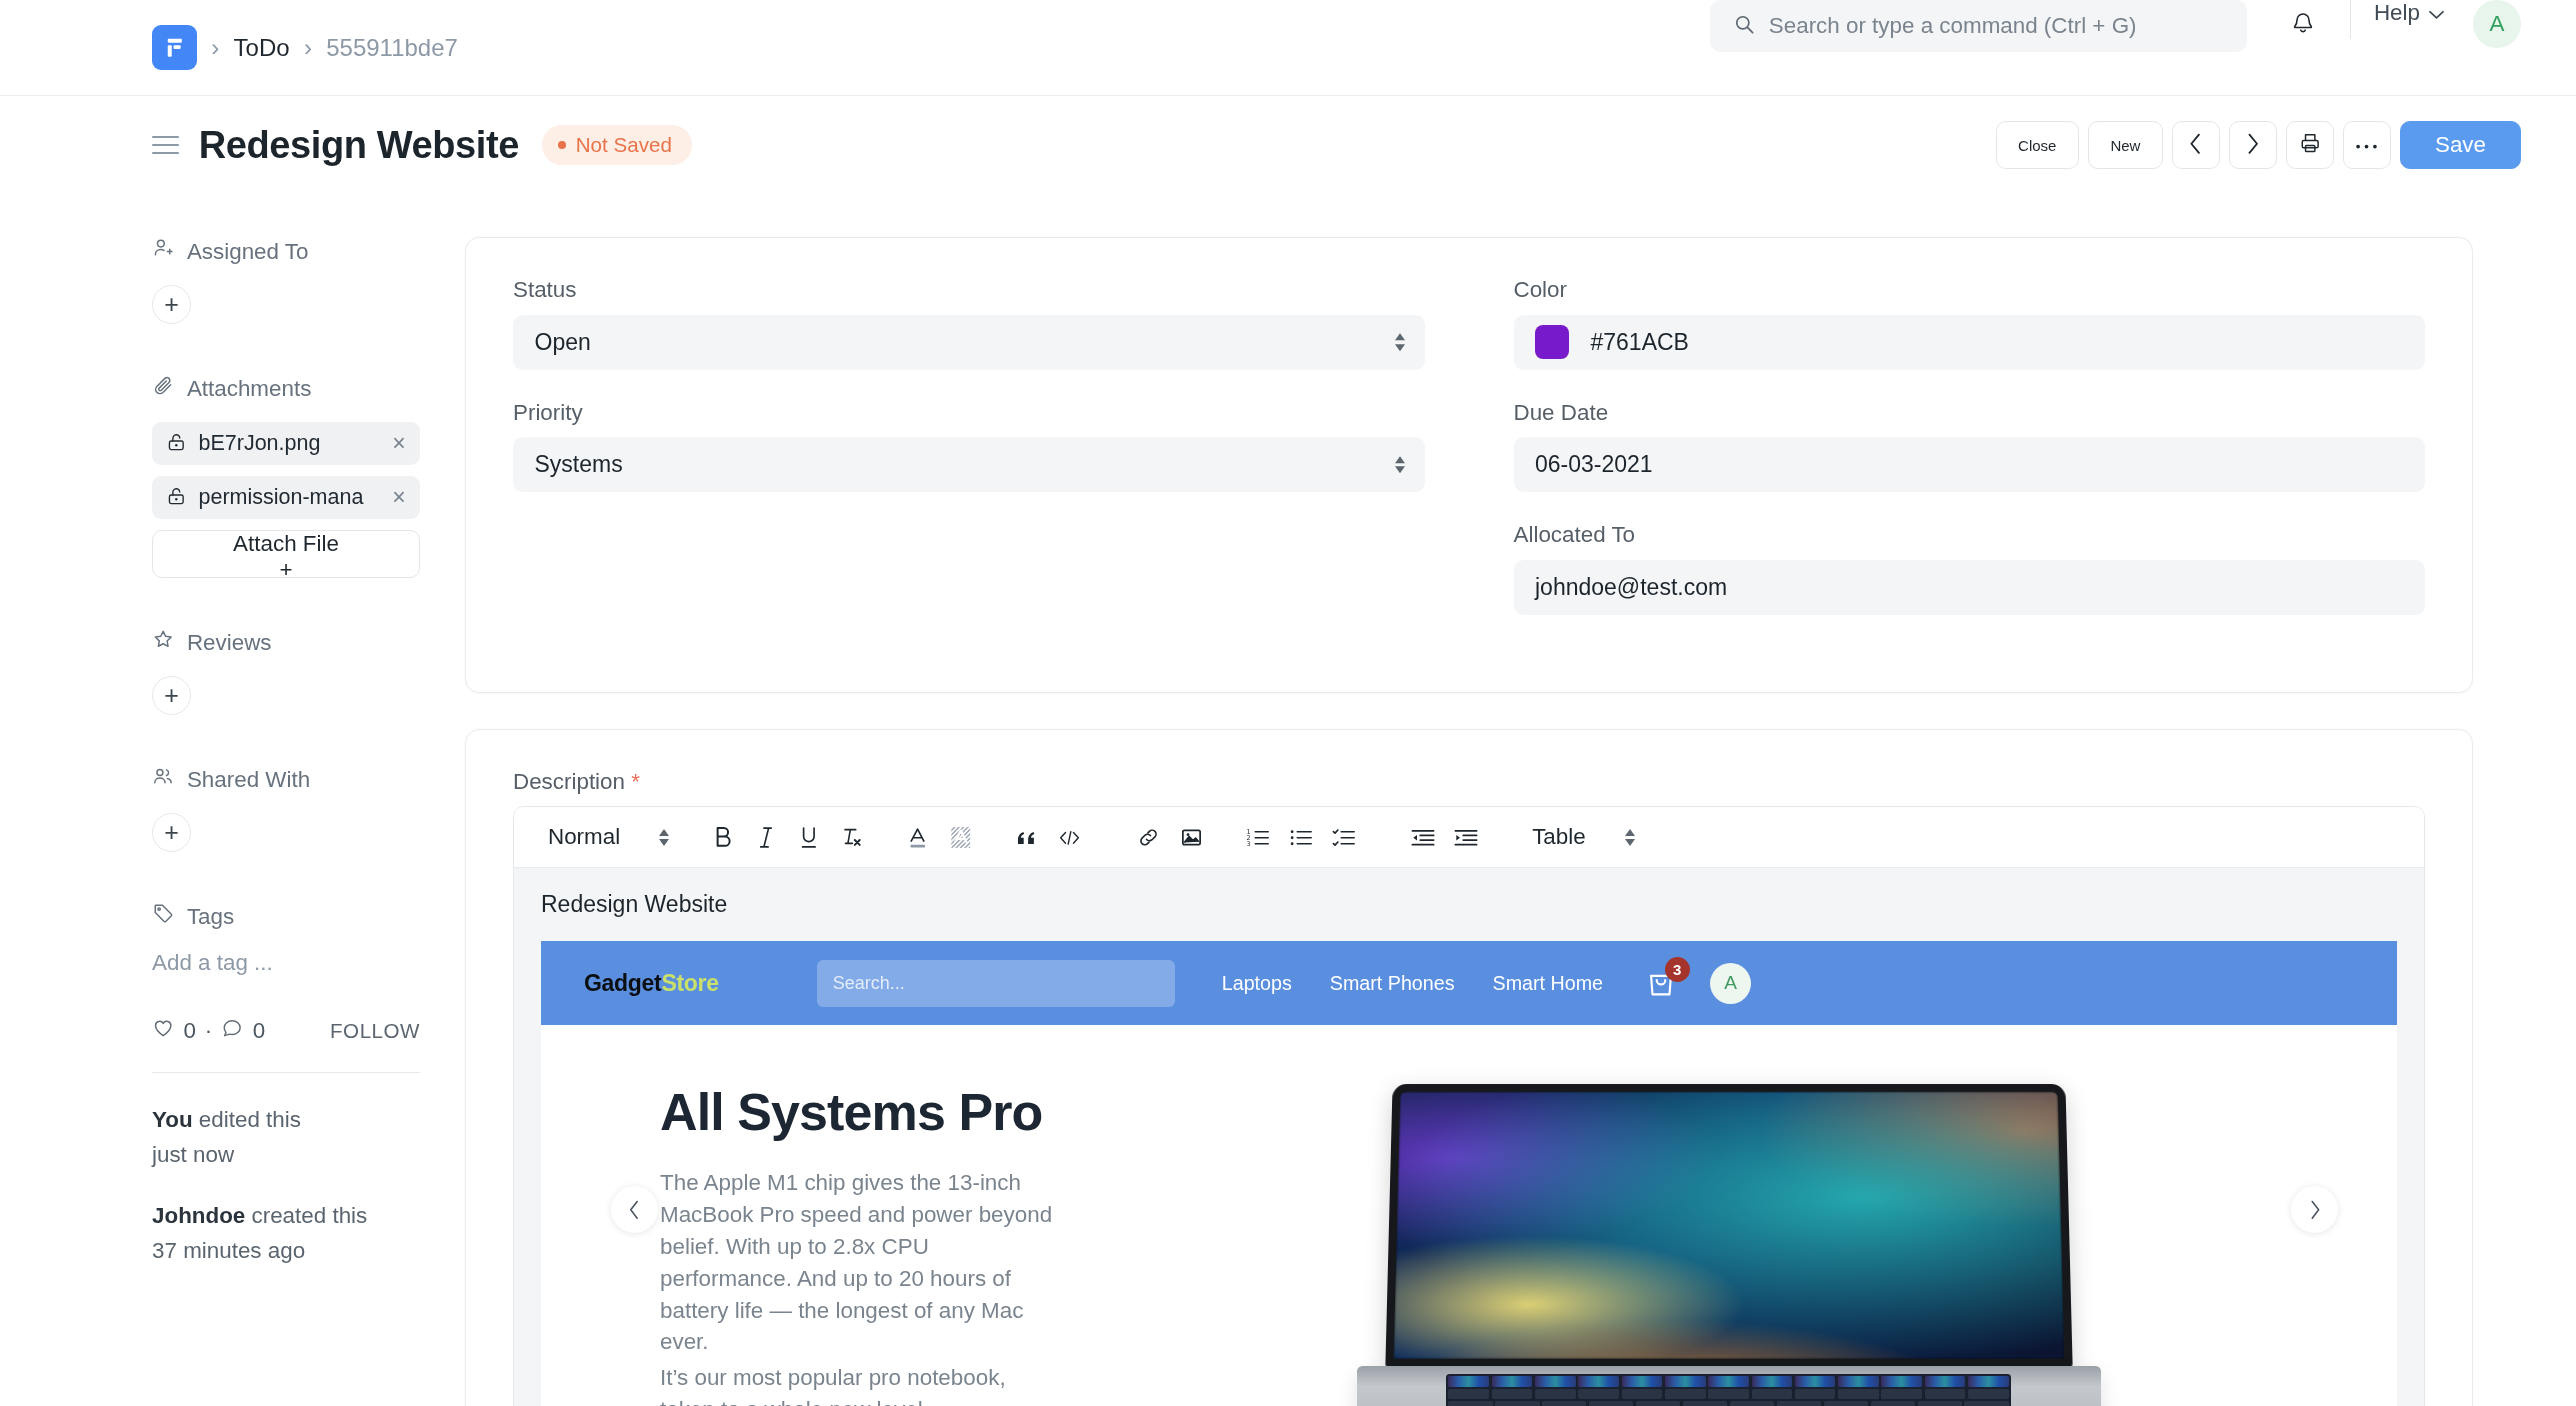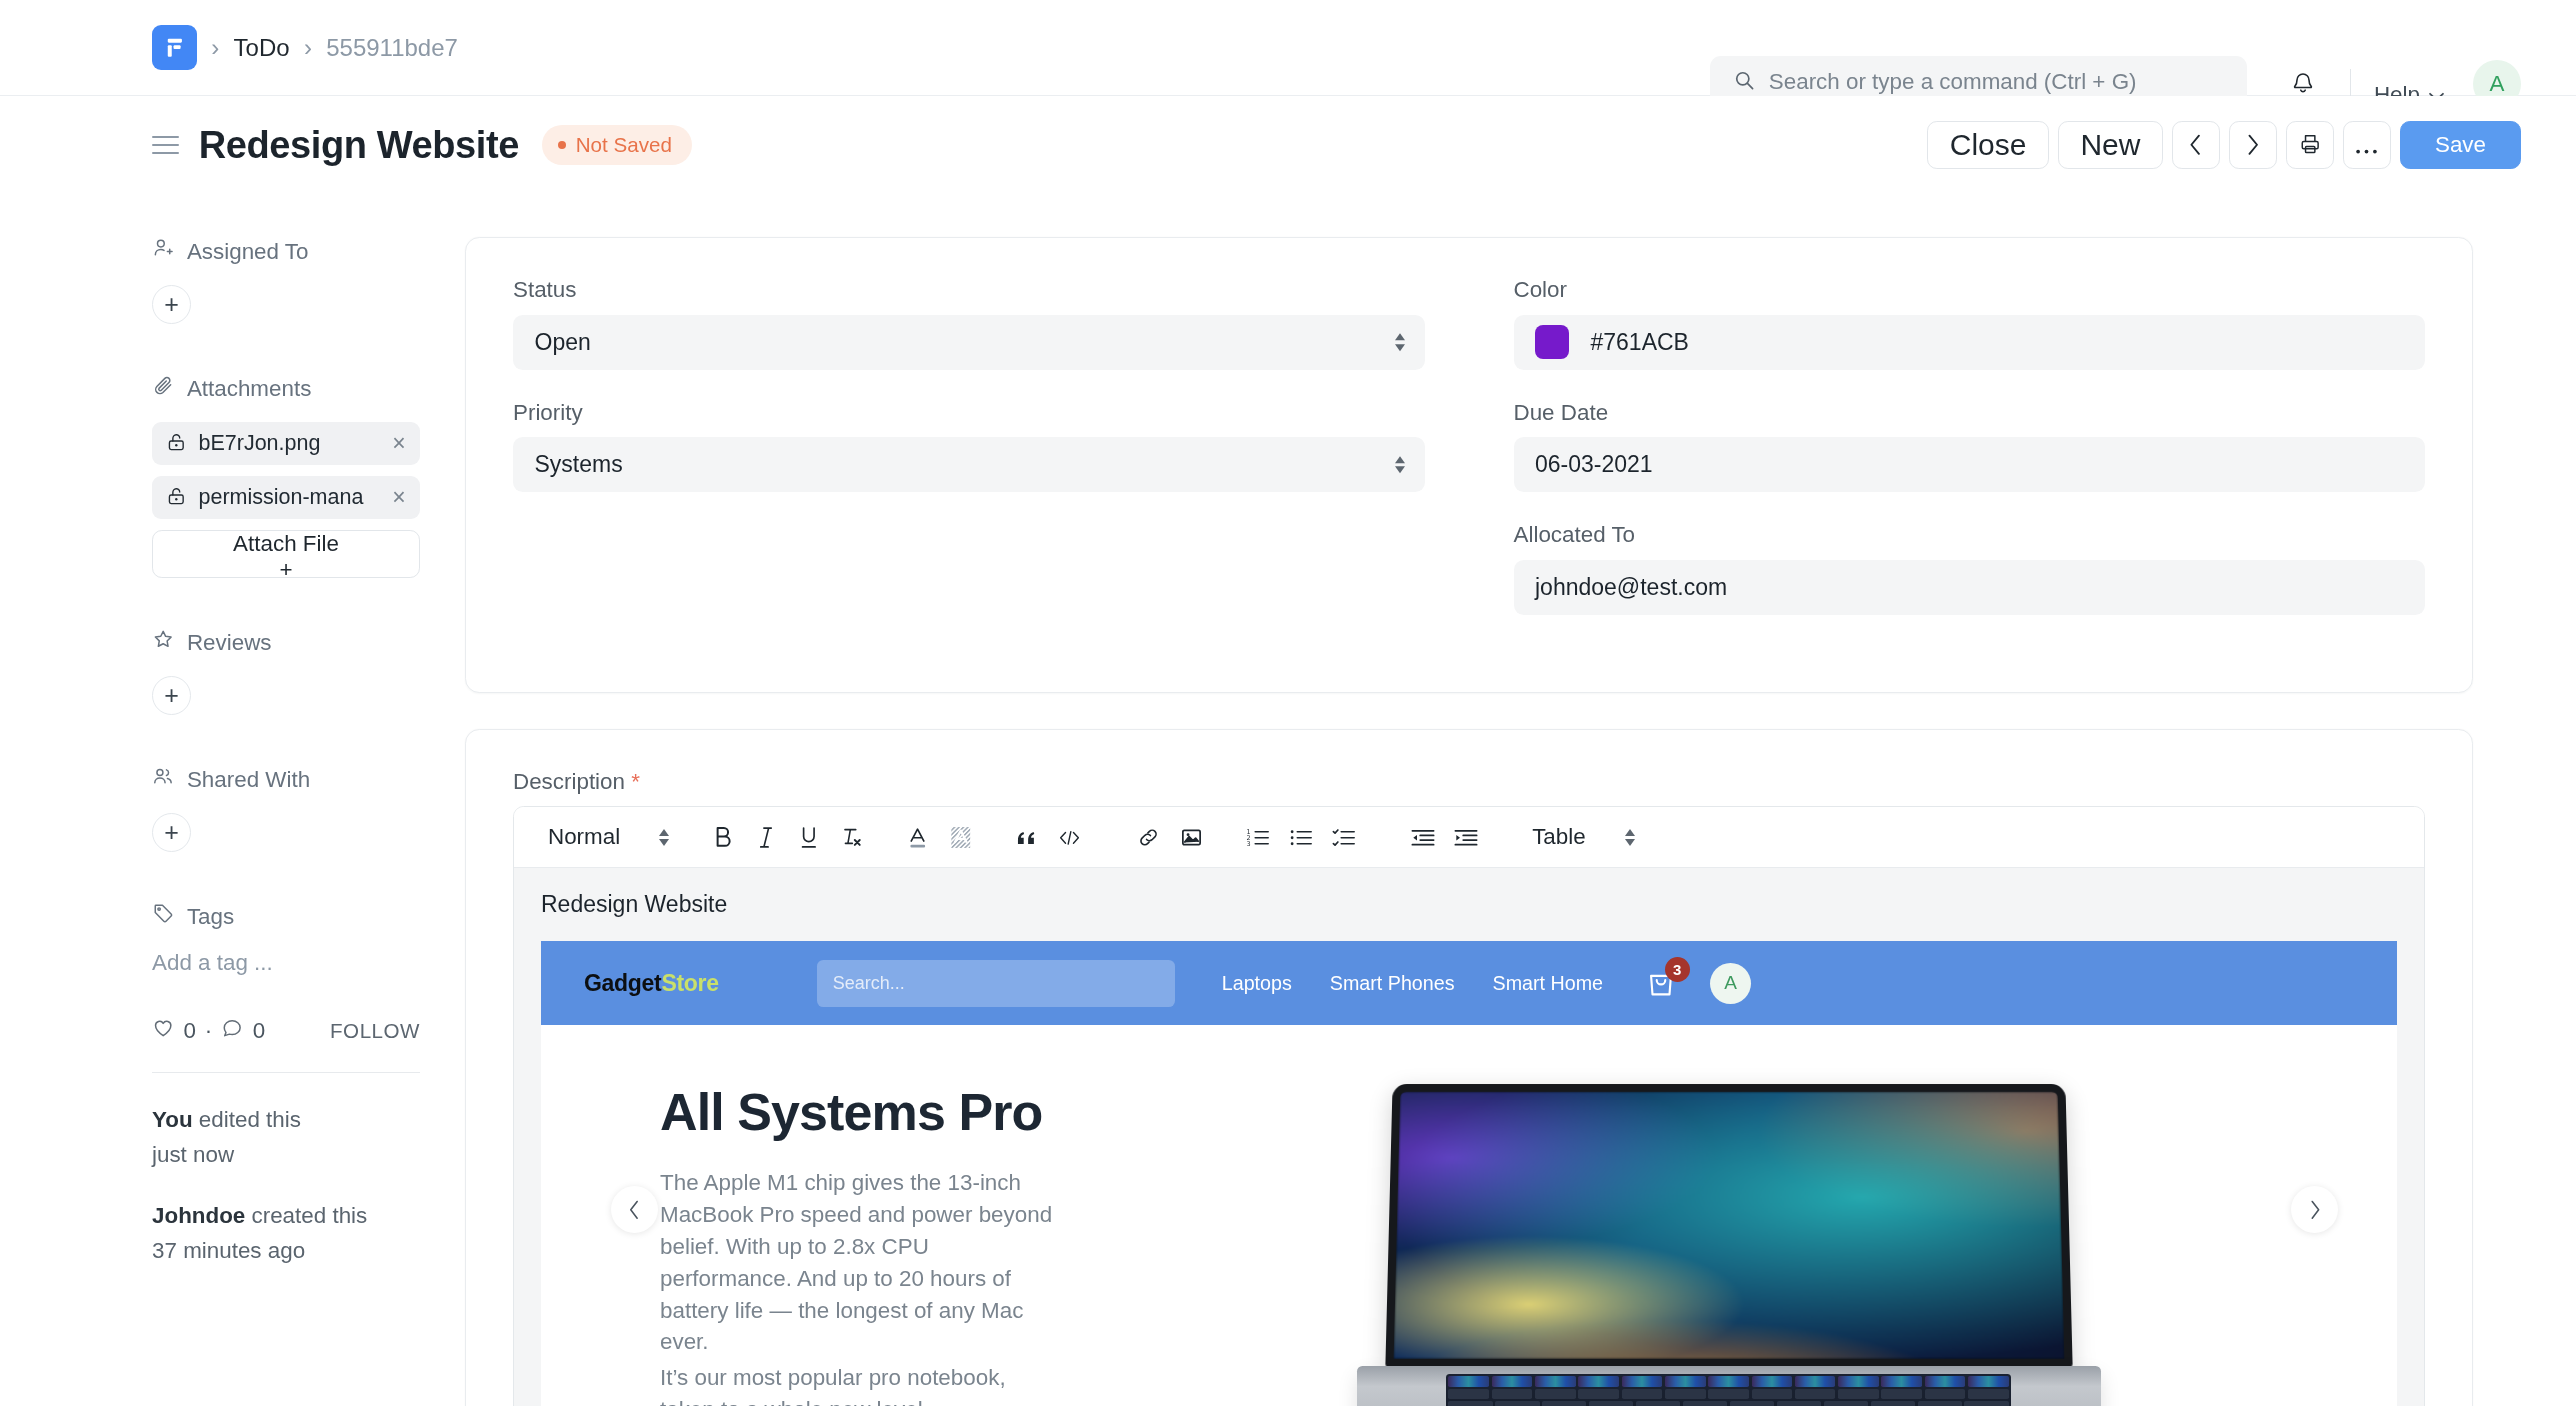--- a/index.html
+++ b/index.html
@@ -25,21 +25,21 @@
     display: flex; align-items: center; justify-content: center;
     flex: 0 0 auto;
   }
   .brand-logo svg { display:block; }
   .crumb-sep { color:#8d99a6; font-size:24px; margin: 0 14.3px; line-height:1; }
   .crumb-link { font-size:24px; color:#1f272e; text-decoration:none; font-weight:400;}
   .crumb-current { font-size:24px; color:#8d99a6; }
 
   .nav-right {
     position: absolute; right: 55px; top: 0; height: 108px;
-    display: flex; align-items: flex-end; gap: 0;
+    display: flex; align-items: flex-start; gap: 0;
   }
   .global-search {
     width: 537px; height: 52px; background: #f4f5f6; border-radius: 10.7px;
     display: flex; align-items: center; gap: 13.4px; padding: 0 23px;
     border: none;
   }
   .global-search .ph { color:#7a848e; font-size:22.4px; }
   .bell-btn {
     width: 48px; height: 48px; margin-left: 32px;
     display:flex; align-items:center; justify-content:center;
@@ -65,21 +65,21 @@
   .badge-notsaved {
     margin-left: 23px; background:#fdeee6; color:#e8734a; font-size:20.6px;
     border-radius: 894px; padding: 8px 19.7px 8px 16px;
     display:flex; align-items:center; gap:9.8px;
   }
   .badge-notsaved .dot { width:8px; height:8px; border-radius:50%; background:#e8734a; display:block; }
 
   .head-actions { position:absolute; right:55px; top:0; height:98px; display:flex; align-items:center; gap:9px; }
   .btn {
     height: 48px; border-radius: 9.8px; background:#ffffff; border:0.9px solid #e2e6ea;
-    font-size:30px; color:#1f272e; padding: 0 21.5px; cursor:pointer;
+    font-size:15px; color:#1f272e; padding: 0 21.5px; cursor:pointer;
     display:flex; align-items:center; justify-content:center;
     font-family:"Liberation Sans", sans-serif;
   }
   .btn.icon-only { width:48px; padding:0; }
   .btn-primary { background:#5a9bf0; border-color:#5a9bf0; color:#fff; padding: 0 34px; font-size:22.4px;}
 
   
   .body-wrap { display:flex; align-items:flex-start; }
   .sidebar { width: 429px; flex:0 0 429px; padding: 43px 0 0 152px; }
 

